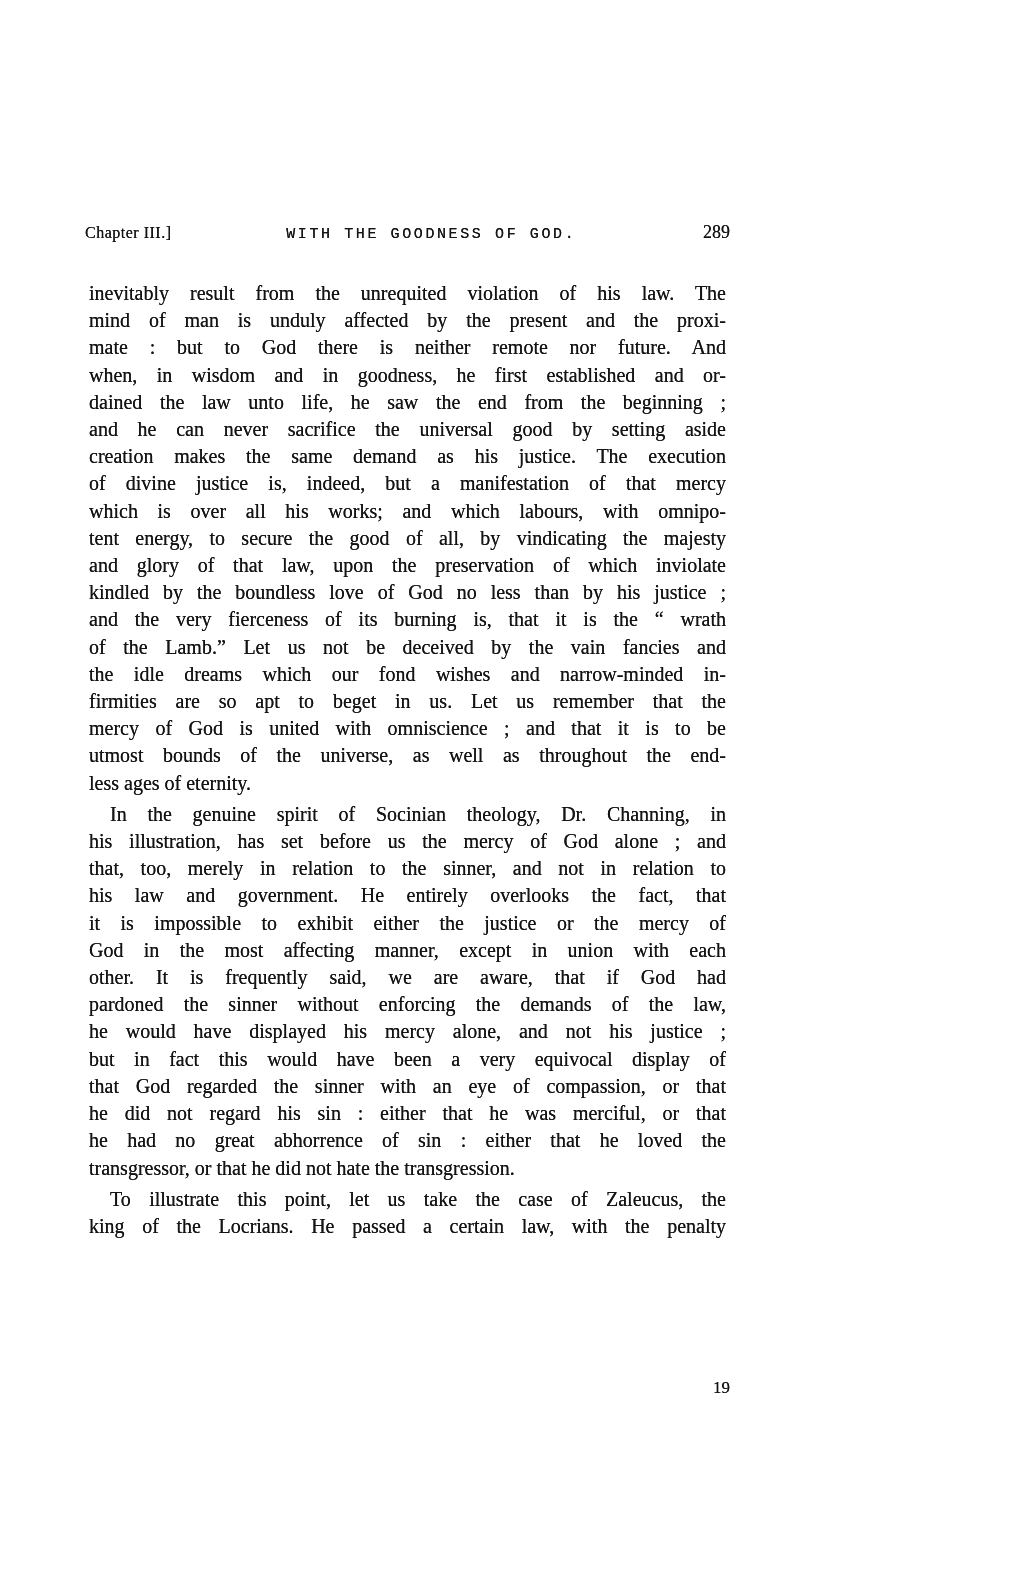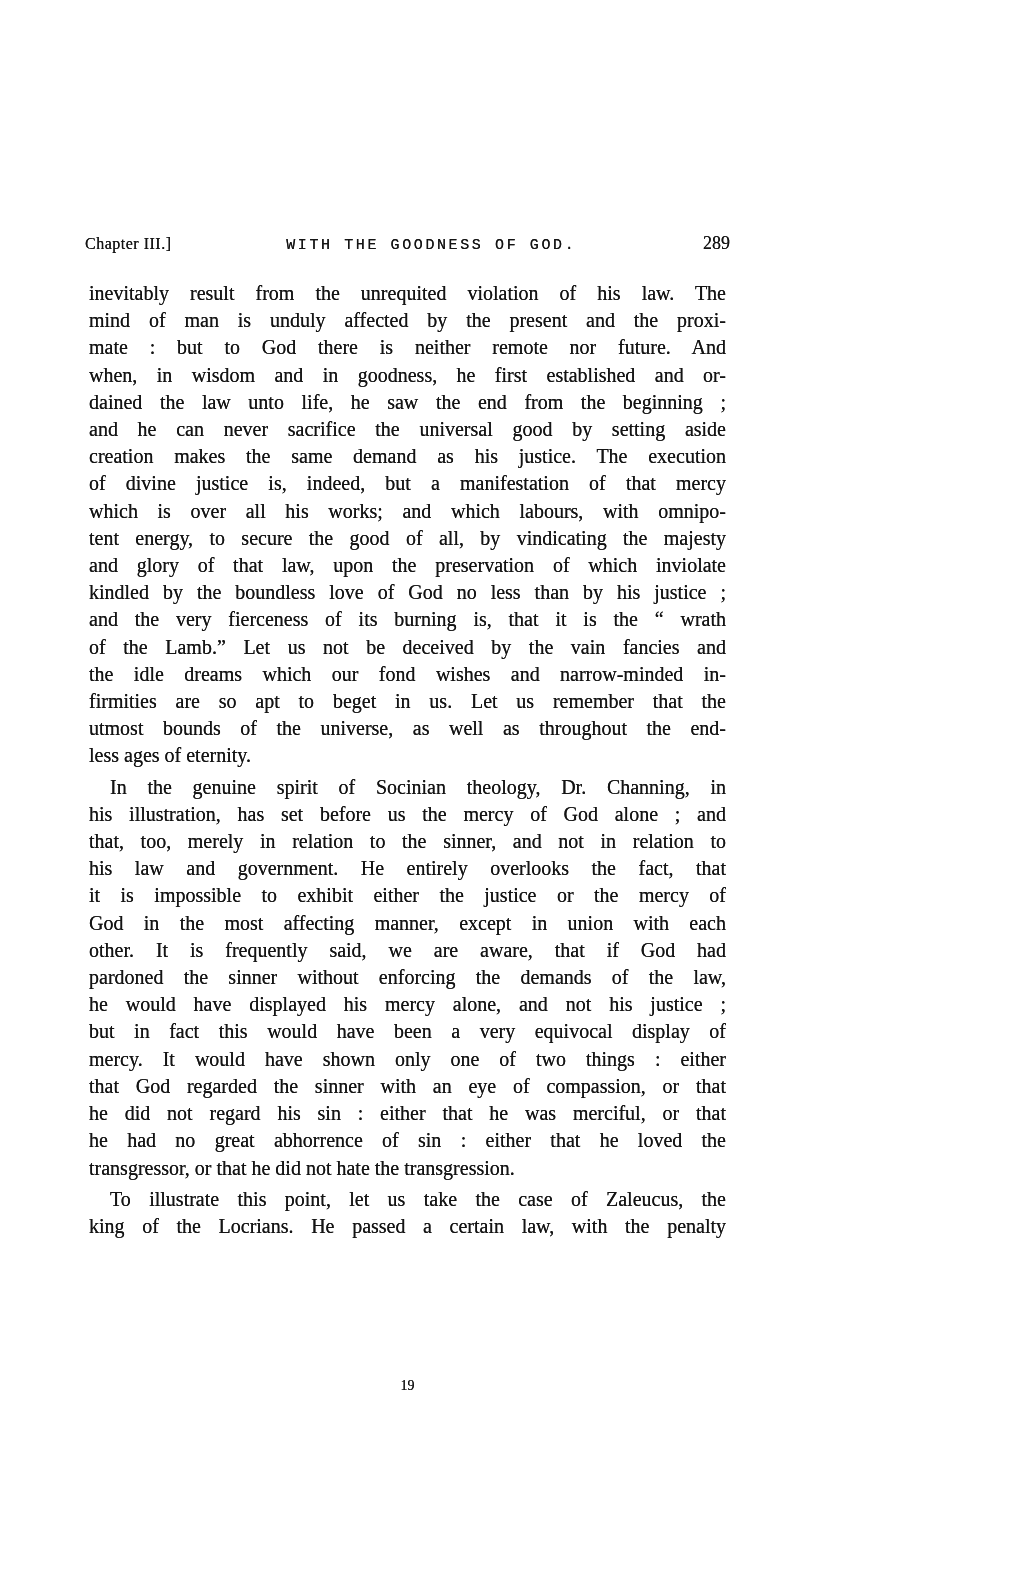--- a/index.html
+++ b/index.html
@@ -11,21 +11,21 @@
     position: relative;
     width: 1011px;
     height: 1580px;
     background: #ffffff;
     overflow: hidden;
     font-family: "Liberation Serif", "DejaVu Serif", serif;
     color: #141414;
   }
   .running-header {
     position: absolute;
-    top: 233px;
+    top: 222px;
     left: 85px;
     width: 645px;
     display: flex;
     align-items: baseline;
     justify-content: flex-end;
     text-shadow: 0 0 0.6px rgba(0,0,0,0.85);
   }
   .header-left {
     font-size: 16px;
     letter-spacing: 0.5px;
@@ -65,22 +65,22 @@
     text-align-last: left;
   }
   .line.indent {
     padding-left: 21px;
   }
   .page-footer {
     position: absolute;
     top: 1378px;
     left: 85px;
     width: 645px;
-    text-align: center;
-    font-size: 14px;
+    text-align: right;
+    font-size: 17px;
     text-shadow: 0 0 0.6px rgba(0,0,0,0.85);
   }
 </style>
 </head>
 <body>
 
 <div class="page">
 
   <div class="running-header">
     <span class="header-left">Chapter III.]</span>
@@ -99,35 +99,35 @@
         <div class="line">creation makes the same demand as his justice.  The execution</div>
         <div class="line">of divine justice is, indeed, but a manifestation of that mercy</div>
         <div class="line">which is over all his works; and which labours, with omnipo-</div>
         <div class="line">tent energy, to secure the good of all, by vindicating the majesty</div>
         <div class="line">and glory of that law, upon the preservation of which inviolate</div>
         <div class="line">kindled by the boundless love of God no less than by his justice ;</div>
         <div class="line">and the very fierceness of its burning is, that it is the “ wrath</div>
         <div class="line">of the Lamb.”  Let us not be deceived by the vain fancies and</div>
         <div class="line">the idle dreams which our fond wishes and narrow-minded in-</div>
         <div class="line">firmities are so apt to beget in us.  Let us remember that the</div>
+        <div class="line">mercy of God is united with omniscience ; and that it is to be</div>
         <div class="line">utmost bounds of the universe, as well as throughout the end-</div>
         <div class="line last">less ages of eternity.</div>
       </div>
       <div class="paragraph">
         <div class="line indent">In the genuine spirit of Socinian theology, Dr. Channing, in</div>
         <div class="line">his illustration, has set before us the mercy of God alone ; and</div>
         <div class="line">that, too, merely in relation to the sinner, and not in relation to</div>
         <div class="line">his law and government.  He entirely overlooks the fact, that</div>
         <div class="line">it is impossible to exhibit either the justice or the mercy of</div>
         <div class="line">God in the most affecting manner, except in union with each</div>
         <div class="line">other.  It is frequently said, we are aware, that if God had</div>
         <div class="line">pardoned the sinner without enforcing the demands of the law,</div>
         <div class="line">he would have displayed his mercy alone, and not his justice ;</div>
         <div class="line">but in fact this would have been a very equivocal display of</div>
-        <div class="line">mercy.  It would have shown only one of two things :  either</div>
         <div class="line">that God regarded the sinner with an eye of compassion, or that</div>
         <div class="line">he did not regard his sin :  either that he was merciful, or that</div>
         <div class="line">he had no great abhorrence of sin :  either that he loved the</div>
         <div class="line last">transgressor, or that he did not hate the transgression.</div>
       </div>
       <div class="paragraph">
         <div class="line indent">To illustrate this point, let us take the case of Zaleucus, the</div>
         <div class="line">king of the Locrians.  He passed a certain law, with the penalty</div>
       </div>
     </div>

